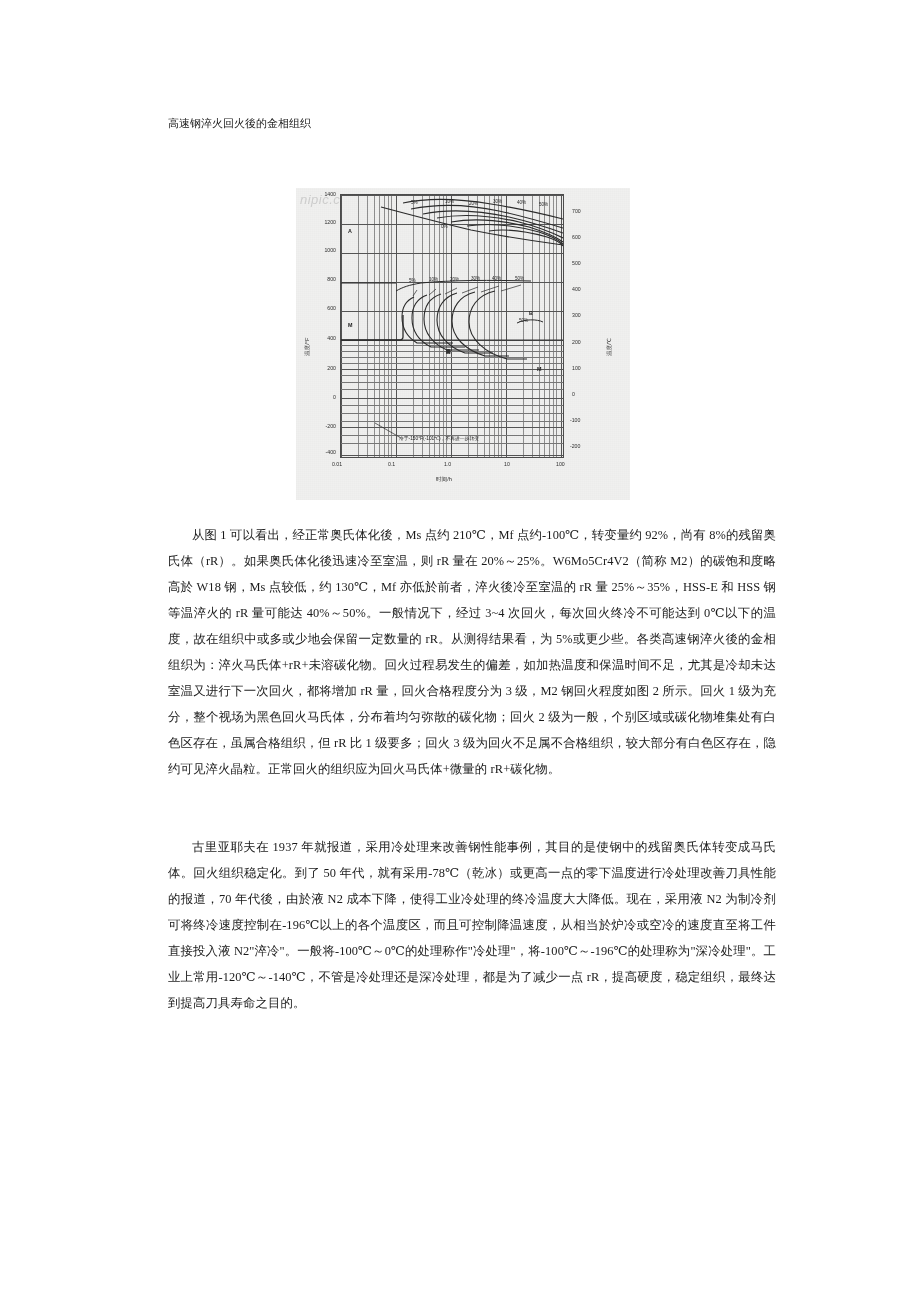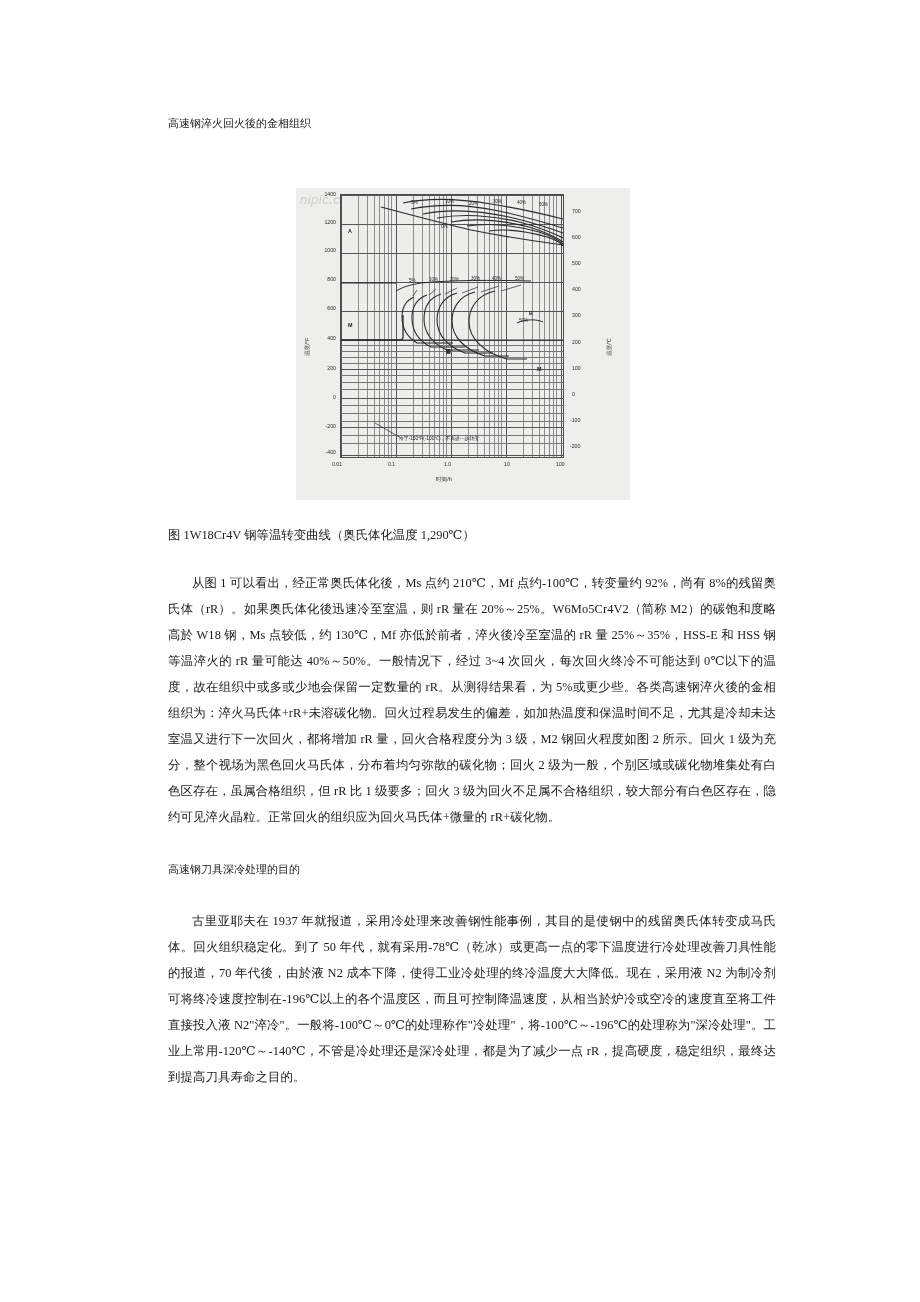--- a/index.html
+++ b/index.html
@@ -318,28 +318,26 @@
           <div class="curve-lbl" style="left:178px; top:124px;">50%</div>
 
           <div class="vtext" style="left:104px; top:150px; height:100px;">淬火冷却后的转变量</div>
 
           <div class="note-in" style="left:58px; top:240px;">冷于-150°F(-101℃)，不再进一步转变</div>
         </div>
         <div class="fignoise"></div>
       </div>
     </div>
 
-    <div class="caption">图 1W18Cr4V 钢等温转变曲线（奥氏体化温度 1,290℃）</div>
 
     <div class="spacer-sm"></div>
 
     <p class="para indent">从图 1 可以看出，经正常奥氏体化後，Ms 点约 210℃，Mf 点约-100℃，转变量约 92%，尚有 8%的残留奥氏体（rR）。如果奥氏体化後迅速冷至室温，则 rR 量在 20%～25%。W6Mo5Cr4V2（简称 M2）的碳饱和度略高於 W18 钢，Ms 点较低，约 130℃，Mf 亦低於前者，淬火後冷至室温的 rR 量 25%～35%，HSS-E 和 HSS 钢等温淬火的 rR 量可能达 40%～50%。一般情况下，经过 3~4 次回火，每次回火终冷不可能达到 0℃以下的温度，故在组织中或多或少地会保留一定数量的 rR。从测得结果看，为 5%或更少些。各类高速钢淬火後的金相组织为：淬火马氏体+rR+未溶碳化物。回火过程易发生的偏差，如加热温度和保温时间不足，尤其是冷却未达室温又进行下一次回火，都将增加 rR 量，回火合格程度分为 3 级，M2 钢回火程度如图 2 所示。回火 1 级为充分，整个视场为黑色回火马氏体，分布着均匀弥散的碳化物；回火 2 级为一般，个别区域或碳化物堆集处有白色区存在，虽属合格组织，但 rR 比 1 级要多；回火 3 级为回火不足属不合格组织，较大部分有白色区存在，隐约可见淬火晶粒。正常回火的组织应为回火马氏体+微量的 rR+碳化物。</p>
 
     <div class="spacer-md"></div>
 
-    <div class="heading">高速钢刀具深冷处理的目的</div>
 
     <div class="spacer-md"></div>
 
     <p class="para indent">古里亚耶夫在 1937 年就报道，采用冷处理来改善钢性能事例，其目的是使钢中的残留奥氏体转变成马氏体。回火组织稳定化。到了 50 年代，就有采用-78℃（乾冰）或更高一点的零下温度进行冷处理改善刀具性能的报道，70 年代後，由於液 N2 成本下降，使得工业冷处理的终冷温度大大降低。现在，采用液 N2 为制冷剂可将终冷速度控制在-196℃以上的各个温度区，而且可控制降温速度，从相当於炉冷或空冷的速度直至将工件直接投入液 N2"淬冷"。一般将-100℃～0℃的处理称作"冷处理"，将-100℃～-196℃的处理称为"深冷处理"。工业上常用-120℃～-140℃，不管是冷处理还是深冷处理，都是为了减少一点 rR，提高硬度，稳定组织，最终达到提高刀具寿命之目的。</p>
 
   </div>
 </div>
 
 </body></html>

